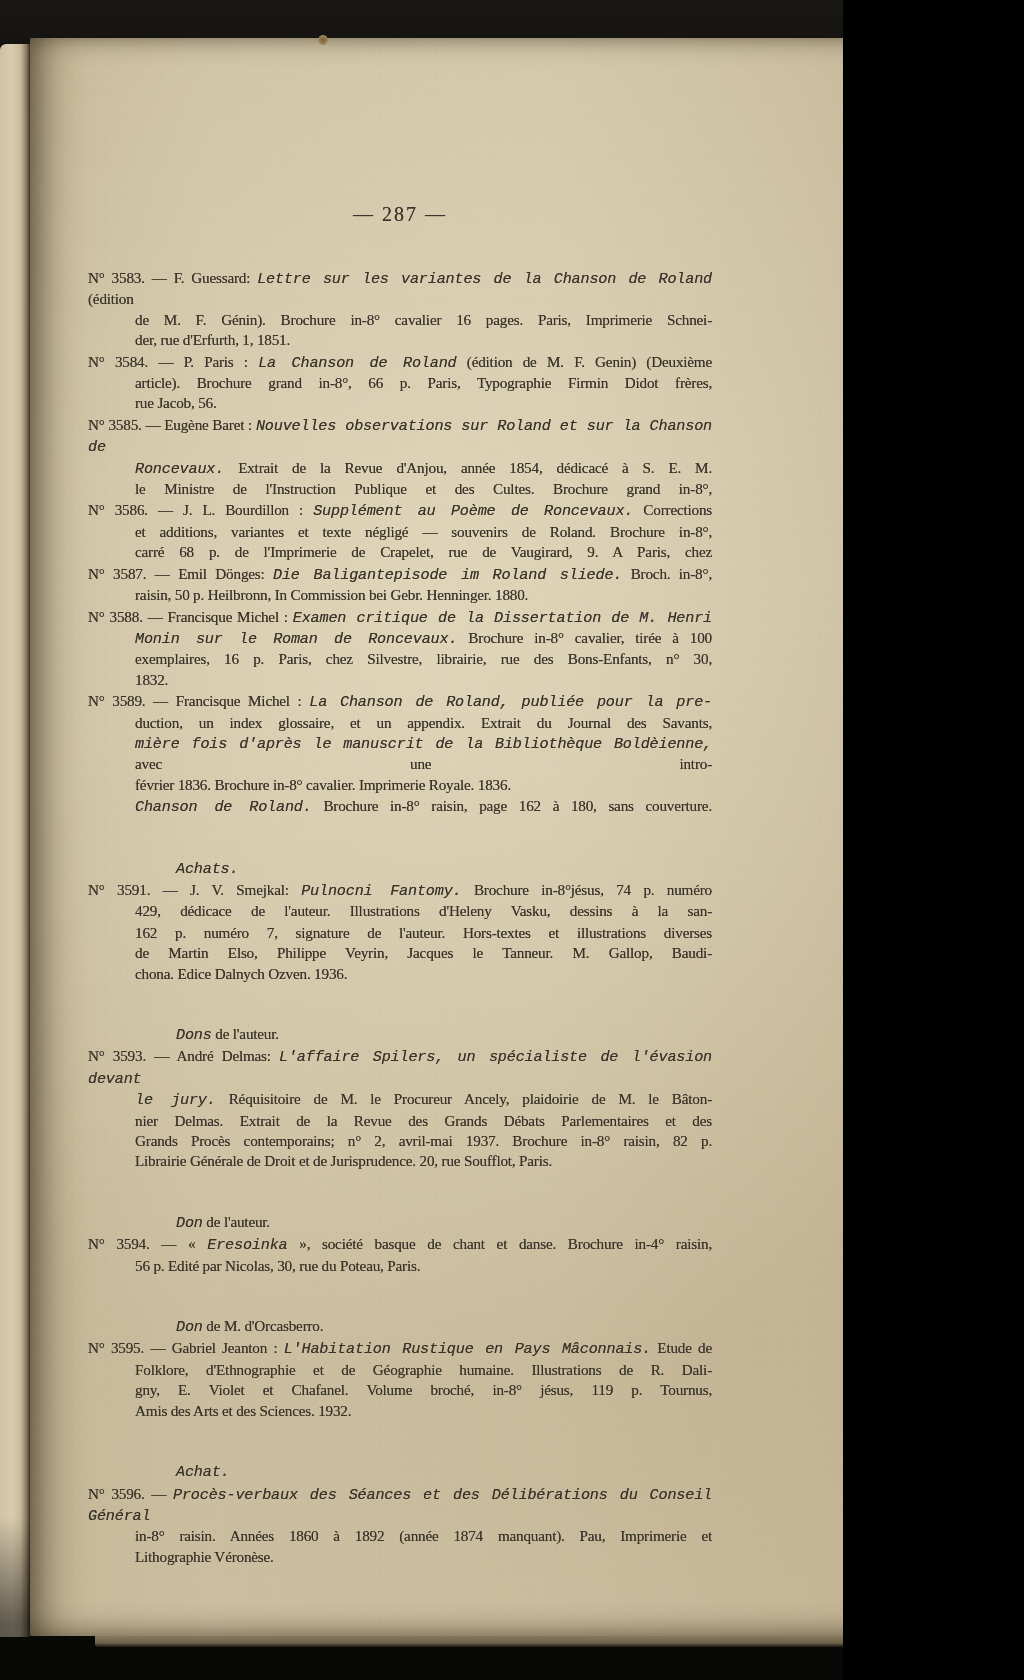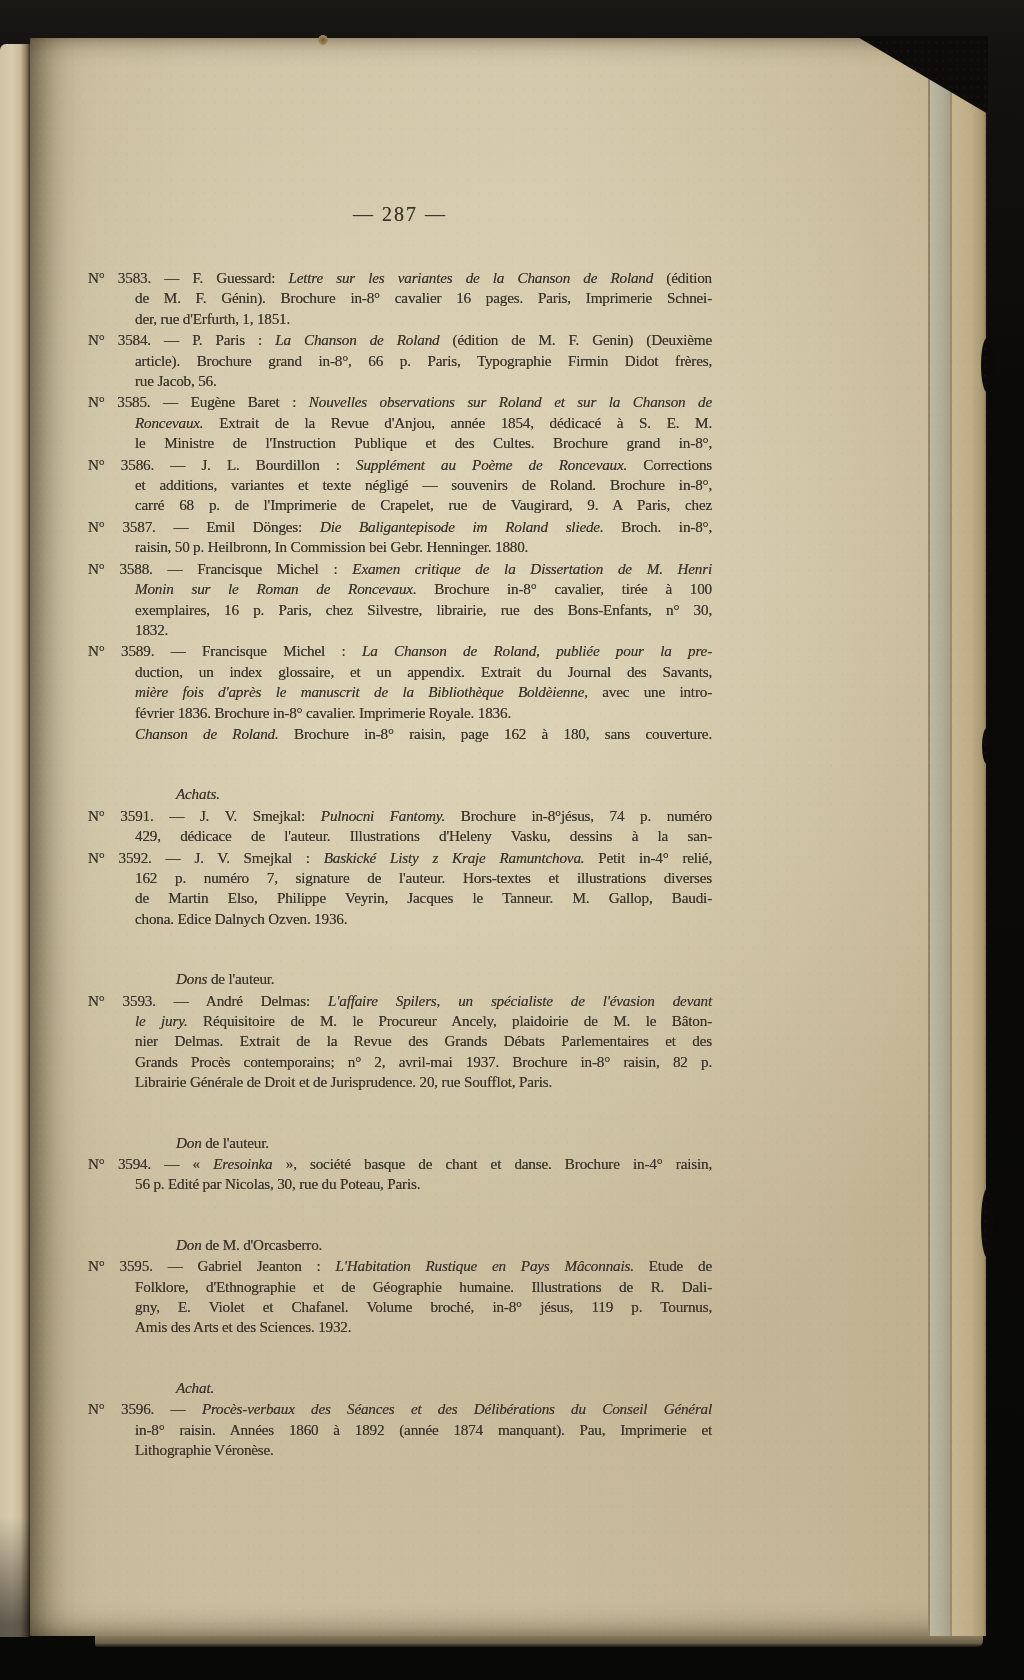--- a/index.html
+++ b/index.html
@@ -1,17 +1,17 @@
 <!DOCTYPE html>
 <html><head>
 <meta charset="utf-8">
 <style>
   html,body{margin:0;padding:0;background:#000;}
   .scene{
-    position:relative;width:1024px;height:1680px;overflow:hidden;
+    position:relative;width:843px;height:1680px;overflow:hidden;
     background:linear-gradient(180deg,#1a1815 0px,#141210 60px,#0b0a09 400px,#080807 100%);
     font-family:"Liberation Serif","DejaVu Serif",serif;
   }
   
   .prev-page{
     position:absolute;left:0;top:44px;width:30px;height:1593px;
     background:linear-gradient(90deg,#cfc2a5 0%,#d8cbae 40%,#c9bb9c 68%,#8a7b61 88%,#393227 100%);
     border-radius:6px 0 0 0;
   }
   .prev-page-shadow{
@@ -76,21 +76,21 @@
   }
   .entries{position:absolute;left:0;top:230px;width:624px;}
   .entry{margin:0 0 1px 0;}
   .line{
     font-size:15.2px;line-height:20.4px;letter-spacing:-0.2px;
     text-align:justify;color:#39332a;text-shadow:0 0 .6px rgba(57,51,41,.7);
   }
   .jy{text-align-last:justify;}
   .ind1{padding-left:47px;}
   .ind2{padding-left:88px;margin-top:40px;}
-  .it{font-style:italic;}
+  .it{font-style:italic;font-family:Liberation Mono, monospace;}
 </style>
 </head>
 <body>
 
 <div class="scene">
 
   <div class="prev-page">
     <div class="prev-page-shadow"></div>
   </div>
 
@@ -150,21 +150,20 @@
           </div>
           <div class="entry">
             <div class="line ind1 jy"><span class="it">Chanson de Roland.</span><span> Brochure in-8° raisin, page 162 à 180, sans couverture.</span></div>
             <div class="line ind2"><span class="it">Achats.</span></div>
           </div>
           <div class="entry">
             <div class="line ind0 jy"><span>N° 3591. — J. V. Smejkal: </span><span class="it">Pulnocni Fantomy.</span><span> Brochure in-8°jésus, 74 p. numéro</span></div>
             <div class="line ind1 jy"><span>429, dédicace de l'auteur. Illustrations d'Heleny Vasku, dessins à la san-</span></div>
           </div>
           <div class="entry">
-            <div class="line ind0 jy"><span>N° 3592. — J. V. Smejkal : </span><span class="it">Baskické Listy z Kraje Ramuntchova.</span><span> Petit in-4° relié,</span></div>
             <div class="line ind1 jy"><span>162 p. numéro 7, signature de l'auteur. Hors-textes et illustrations diverses</span></div>
             <div class="line ind1 jy"><span>de Martin Elso, Philippe Veyrin, Jacques le Tanneur. M. Gallop, Baudi-</span></div>
             <div class="line ind1"><span>chona. Edice Dalnych Ozven. 1936.</span></div>
             <div class="line ind2"><span class="it">Dons</span><span> de l'auteur.</span></div>
           </div>
           <div class="entry">
             <div class="line ind0 jy"><span>N° 3593. — André Delmas: </span><span class="it">L'affaire Spilers, un spécialiste de l'évasion devant</span></div>
             <div class="line ind1 jy"><span class="it">le jury.</span><span> Réquisitoire de M. le Procureur Ancely, plaidoirie de M. le Bâton-</span></div>
             <div class="line ind1 jy"><span>nier Delmas. Extrait de la Revue des Grands Débats Parlementaires et des</span></div>
             <div class="line ind1 jy"><span>Grands Procès contemporains; n° 2, avril-mai 1937. Brochure in-8° raisin, 82 p.</span></div>

